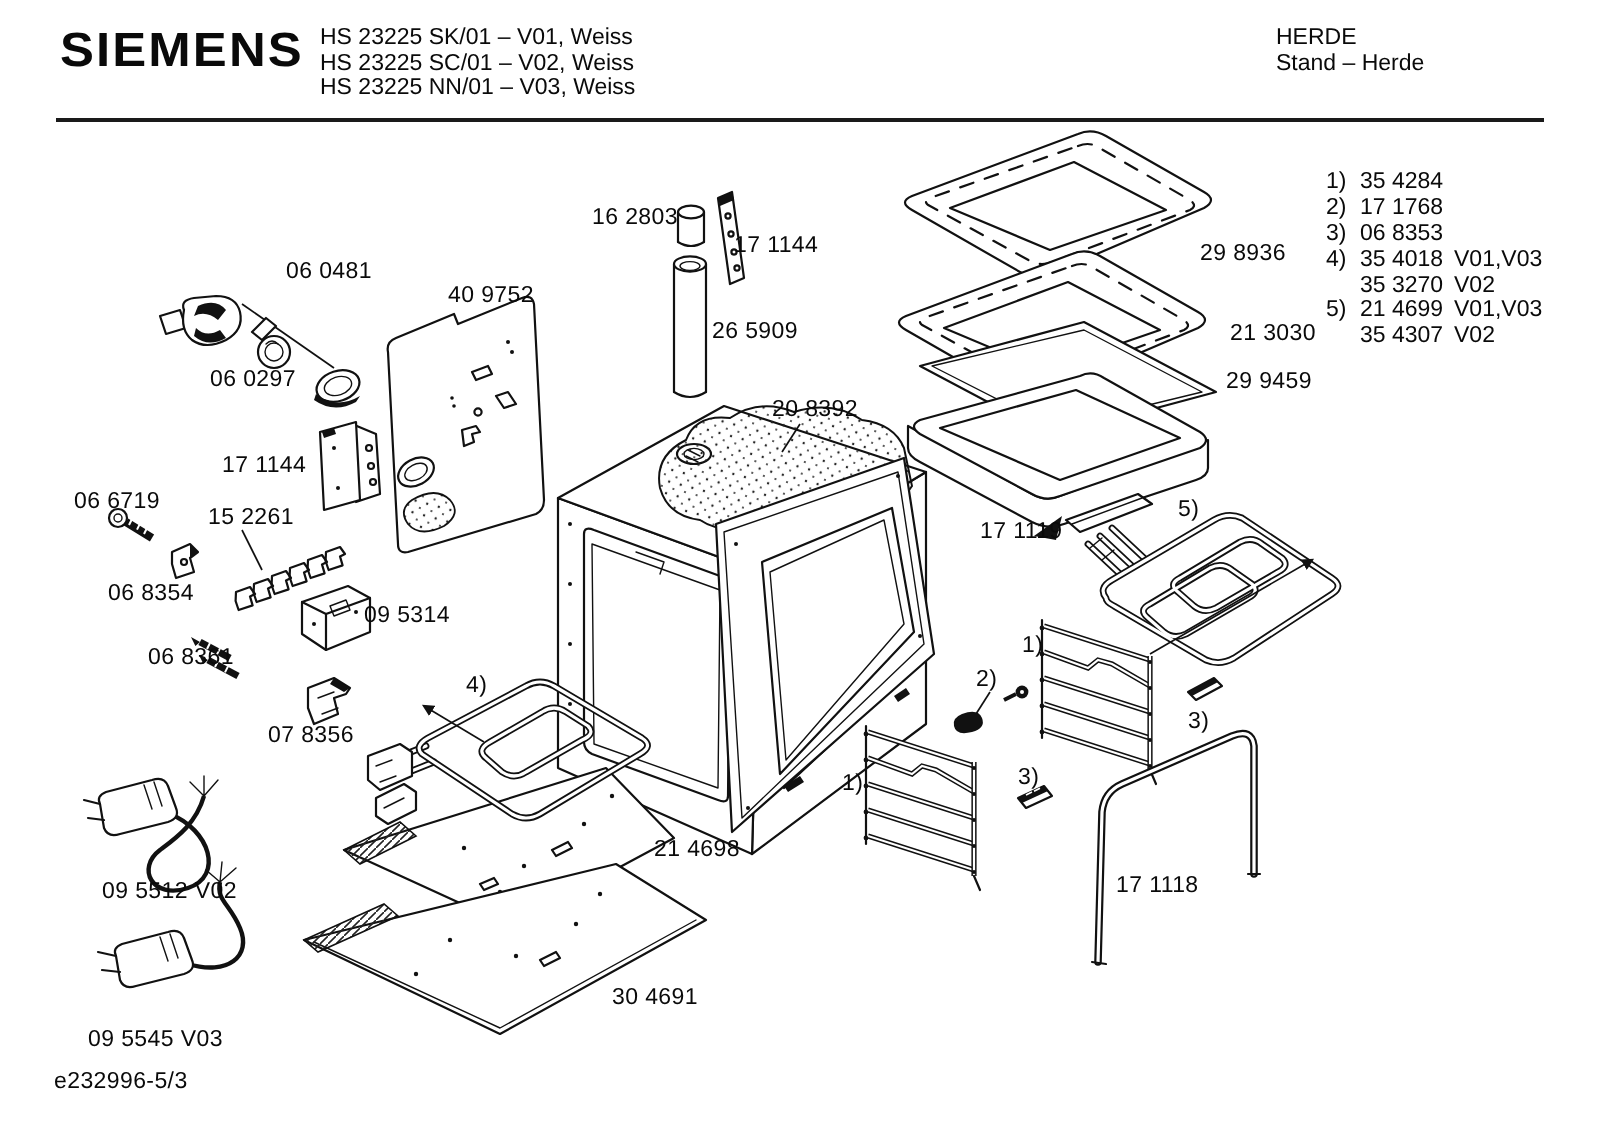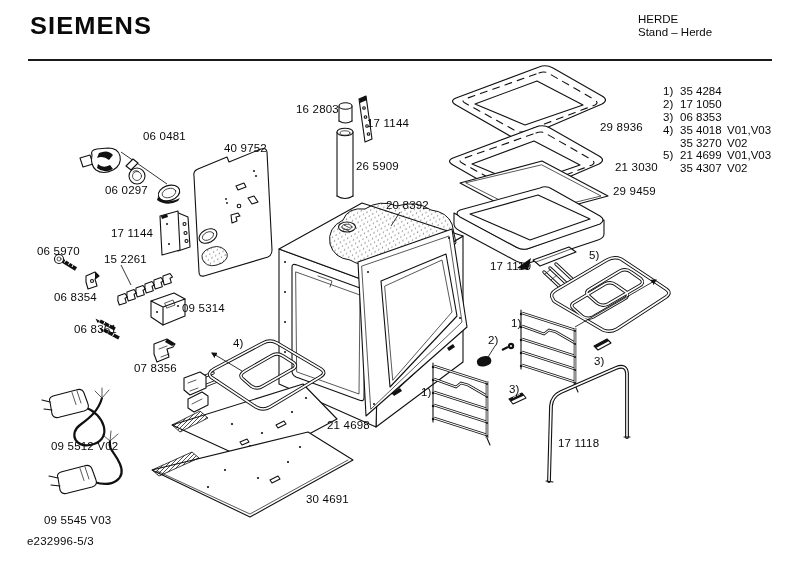--- a/index.html
+++ b/index.html
@@ -340,35 +340,40 @@
     <g>
       <path d="M94 482 C114 488 126 478 120 464 C115 452 108 450 110 441" stroke="#111" stroke-width="2.2" fill="none"></path>
       <path class="fw" d="M58 478 Q56 474 61 472 L84 466 Q90 464 92 469 L96 480 Q98 485 92 487 L68 493 Q62 495 60 490 Z"></path>
       <path class="ln" d="M58 478 l-9 -2 M60 486 l-9 -1"></path>
       <path class="thin" d="M85 467 l4 12 M80 468.5 l4 12"></path>
       <path class="thin" d="M110 441 l-7 -6 M110 441 l1 -10 M110 441 l8 -7"></path>
     </g>
   </svg>
 
   <div class="brand">SIEMENS</div>
+  <div class="models">
+    <div>HS 23225 SK/01 – V01, Weiss</div>
+    <div>HS 23225 SC/01 – V02, Weiss</div>
+    <div>HS 23225 NN/01 – V03, Weiss</div>
+  </div>
   <div class="cat">
     <div>HERDE</div>
     <div>Stand – Herde</div>
   </div>
   <div class="rule"></div>
 
   <div class="plist">
     <div class="plrow">
       <span class="plref">1)</span>
         <span class="plpart">35 4284</span>
         <span class="plvar"></span>
     </div>
     <div class="plrow">
       <span class="plref">2)</span>
-        <span class="plpart">17 1050</span>
+        <span class="plpart">17 1768</span>
         <span class="plvar"></span>
     </div>
     <div class="plrow">
       <span class="plref">3)</span>
         <span class="plpart">06 8353</span>
         <span class="plvar"></span>
     </div>
     <div class="plrow">
       <span class="plref">4)</span>
         <span class="plpart">35 4018</span>
@@ -392,21 +397,21 @@
   </div>
 
   <div class="lbl" style="left:296px;top:103px">16 2803</div>
   <div class="lbl" style="left:367px;top:117px">17 1144</div>
   <div class="lbl" style="left:356px;top:160px">26 5909</div>
   <div class="lbl" style="left:386px;top:199px">20 8392</div>
   <div class="lbl" style="left:143px;top:130px">06 0481</div>
   <div class="lbl" style="left:224px;top:142px">40 9752</div>
   <div class="lbl" style="left:105px;top:184px">06 0297</div>
   <div class="lbl" style="left:111px;top:227px">17 1144</div>
-  <div class="lbl" style="left:37px;top:245px">06 5970</div>
+  <div class="lbl" style="left:37px;top:245px">06 6719</div>
   <div class="lbl" style="left:104px;top:253px">15 2261</div>
   <div class="lbl" style="left:54px;top:291px">06 8354</div>
   <div class="lbl" style="left:182px;top:302px">09 5314</div>
   <div class="lbl" style="left:74px;top:323px">06 8361</div>
   <div class="lbl" style="left:134px;top:362px">07 8356</div>
   <div class="lbl" style="left:51px;top:440px">09 5512 V02</div>
   <div class="lbl" style="left:44px;top:514px">09 5545 V03</div>
   <div class="lbl" style="left:600px;top:121px">29 8936</div>
   <div class="lbl" style="left:615px;top:161px">21 3030</div>
   <div class="lbl" style="left:613px;top:185px">29 9459</div>

